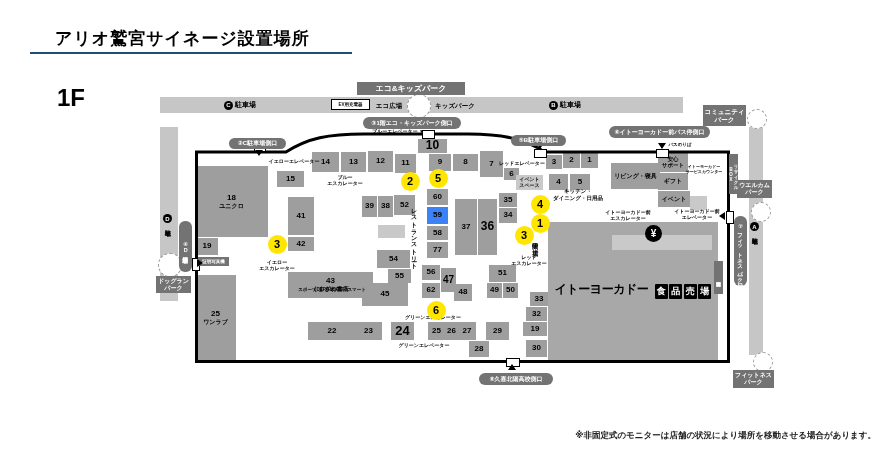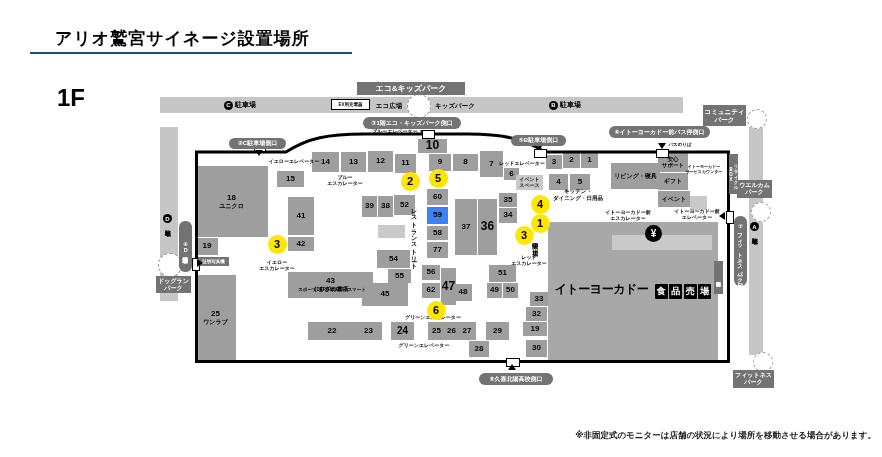--- a/index.html
+++ b/index.html
@@ -119,36 +119,36 @@
     <div class="store" style="left: 427px; top: 226px; width: 21px; height: 14px; background: rgb(158, 158, 158); font-size: 8px;"><span>58</span></div>
     <div class="store" style="left: 427px; top: 242px; width: 21px; height: 16px; background: rgb(158, 158, 158); font-size: 8px;"><span>77</span></div>
     <div class="store" style="left: 455px; top: 199px; width: 22px; height: 56px; background: rgb(158, 158, 158); font-size: 8px;"><span>37</span></div>
     <div class="store" style="left: 478px; top: 199px; width: 19px; height: 56px; background: rgb(158, 158, 158); font-size: 12px;"><span>36</span></div>
     <div class="store" style="left: 499px; top: 193px; width: 18px; height: 14px; background: rgb(158, 158, 158); font-size: 8px;"><span>35</span></div>
     <div class="store" style="left: 499px; top: 208px; width: 18px; height: 15px; background: rgb(158, 158, 158); font-size: 8px;"><span>34</span></div>
     <div class="store" style="left: 377px; top: 250px; width: 33px; height: 18px; background: rgb(158, 158, 158); font-size: 8px;"><span>54</span></div>
     <div class="store" style="left: 388px; top: 269px; width: 23px; height: 14px; background: rgb(158, 158, 158); font-size: 8px;"><span>55</span></div>
     <div class="store" style="left: 362px; top: 283px; width: 46px; height: 23px; background: rgb(158, 158, 158); font-size: 8px;"><span>45</span></div>
     <div class="store" style="left: 422px; top: 265px; width: 18px; height: 15px; background: rgb(158, 158, 158); font-size: 8px;"><span>56</span></div>
-    <div class="store" style="left: 441px; top: 268px; width: 15px; height: 37px; background: rgb(158, 158, 158); font-size: 12px;"><span>47</span></div>
+    <div class="store" style="left: 441px; top: 268px; width: 15px; height: 24px; background: rgb(158, 158, 158); font-size: 10px;"><span>47</span></div>
     <div class="store" style="left: 422px; top: 283px; width: 18px; height: 15px; background: rgb(158, 158, 158); font-size: 8px;"><span>62</span></div>
     <div class="store" style="left: 454px; top: 284px; width: 18px; height: 17px; background: rgb(158, 158, 158); font-size: 8px;"><span>48</span></div>
     <div class="store" style="left: 489px; top: 265px; width: 27px; height: 17px; background: rgb(158, 158, 158); font-size: 8px;"><span>51</span></div>
     <div class="store" style="left: 487px; top: 283px; width: 15px; height: 15px; background: rgb(158, 158, 158); font-size: 8px;"><span>49</span></div>
     <div class="store" style="left: 503px; top: 283px; width: 15px; height: 15px; background: rgb(158, 158, 158); font-size: 8px;"><span>50</span></div>
     <div class="store" style="left: 530px; top: 292px; width: 18px; height: 14px; background: rgb(158, 158, 158); font-size: 8px;"><span>33</span></div>
     <div class="store" style="left: 526px; top: 307px; width: 21px; height: 14px; background: rgb(158, 158, 158); font-size: 8px;"><span>32</span></div>
     <div class="store" style="left: 523px; top: 322px; width: 24px; height: 14px; background: rgb(158, 158, 158); font-size: 8px;"><span>19</span></div>
     <div class="store" style="left: 526px; top: 340px; width: 21px; height: 17px; background: rgb(158, 158, 158); font-size: 8px;"><span>30</span></div>
     <div class="store" style="left: 486px; top: 322px; width: 23px; height: 18px; background: rgb(158, 158, 158); font-size: 8px;"><span>29</span></div>
     <div class="store" style="left: 469px; top: 341px; width: 20px; height: 16px; background: rgb(158, 158, 158); font-size: 8px;"><span>28</span></div>
     <div class="store" style="left: 458px; top: 322px; width: 18px; height: 18px; background: rgb(158, 158, 158); font-size: 8px;"><span>27</span></div>
     <div class="store" style="left: 443px; top: 322px; width: 17px; height: 18px; background: rgb(158, 158, 158); font-size: 8px;"><span>26</span></div>
     <div class="store" style="left: 428px; top: 322px; width: 17px; height: 18px; background: rgb(158, 158, 158); font-size: 8px;"><span>25</span></div>
-    <div class="store" style="left: 391px; top: 322px; width: 23px; height: 18px; background: rgb(158, 158, 158); font-size: 10px;"><span>24</span></div>
+    <div class="store" style="left: 391px; top: 322px; width: 23px; height: 18px; background: rgb(158, 158, 158); font-size: 13px;"><span>24</span></div>
     <div class="store" style="left: 355px; top: 322px; width: 27px; height: 18px; background: rgb(158, 158, 158); font-size: 8px;"><span>23</span></div>
     <div class="store" style="left: 308px; top: 322px; width: 48px; height: 18px; background: rgb(158, 158, 158); font-size: 8px;"><span>22</span></div>
     <div class="store" style="left: 195px; top: 275px; width: 41px; height: 86px; background: rgb(158, 158, 158); font-size: 8px;"><span>25</span><span class="ss">ワンラブ</span></div>
     <div class="store" style="left: 546px; top: 155px; width: 16px; height: 14px; background: rgb(158, 158, 158); font-size: 8px;"><span>3</span></div>
     <div class="store" style="left: 563px; top: 152px; width: 17px; height: 16px; background: rgb(158, 158, 158); font-size: 8px;"><span>2</span></div>
     <div class="store" style="left: 581px; top: 152px; width: 17px; height: 16px; background: rgb(158, 158, 158); font-size: 8px;"><span>1</span></div>
     <div class="store" style="left: 549px; top: 174px; width: 19px; height: 16px; background: rgb(158, 158, 158); font-size: 8px;"><span>4</span></div>
     <div class="store" style="left: 570px; top: 174px; width: 20px; height: 16px; background: rgb(158, 158, 158); font-size: 8px;"><span>5</span></div>
     <div class="store" style="left: 611px; top: 163px; width: 49px; height: 26px; background: rgb(158, 158, 158); font-size: 6px;"><span>リビング・寝具</span></div>
     <div class="store" style="left: 658px; top: 152px; width: 30px; height: 20px; background: rgb(158, 158, 158); font-size: 5.5px;"><span>安心

